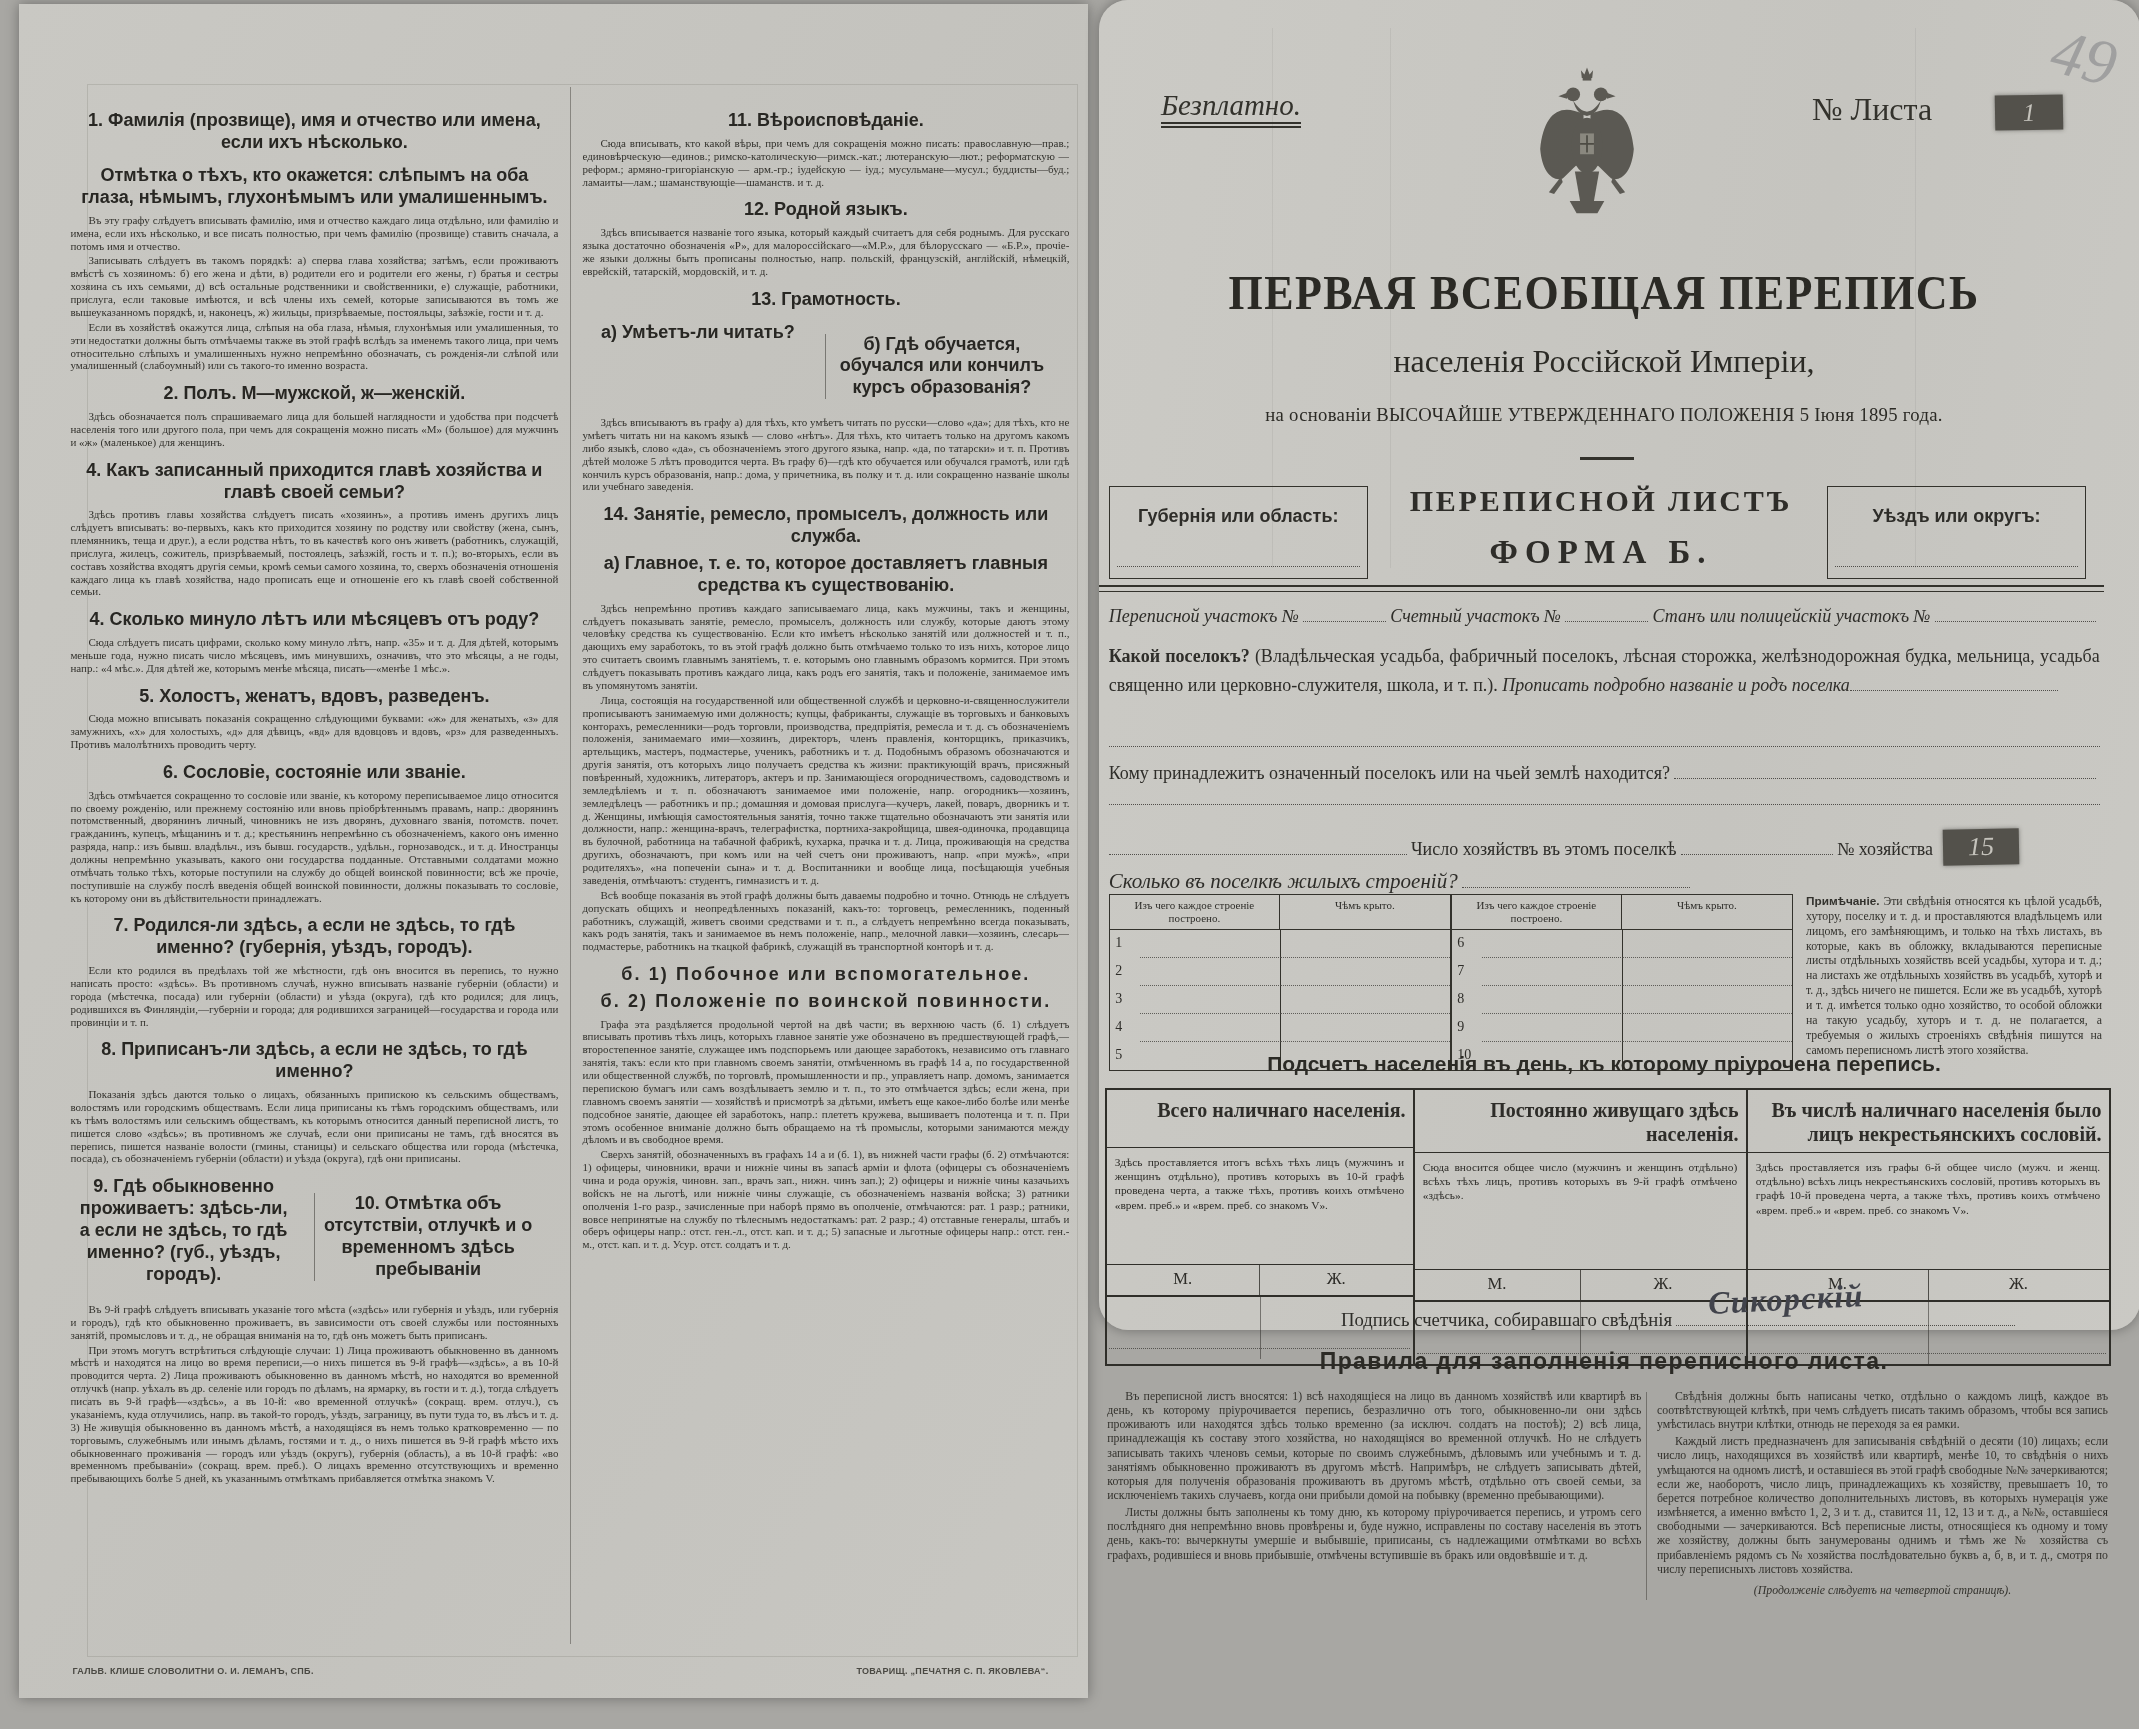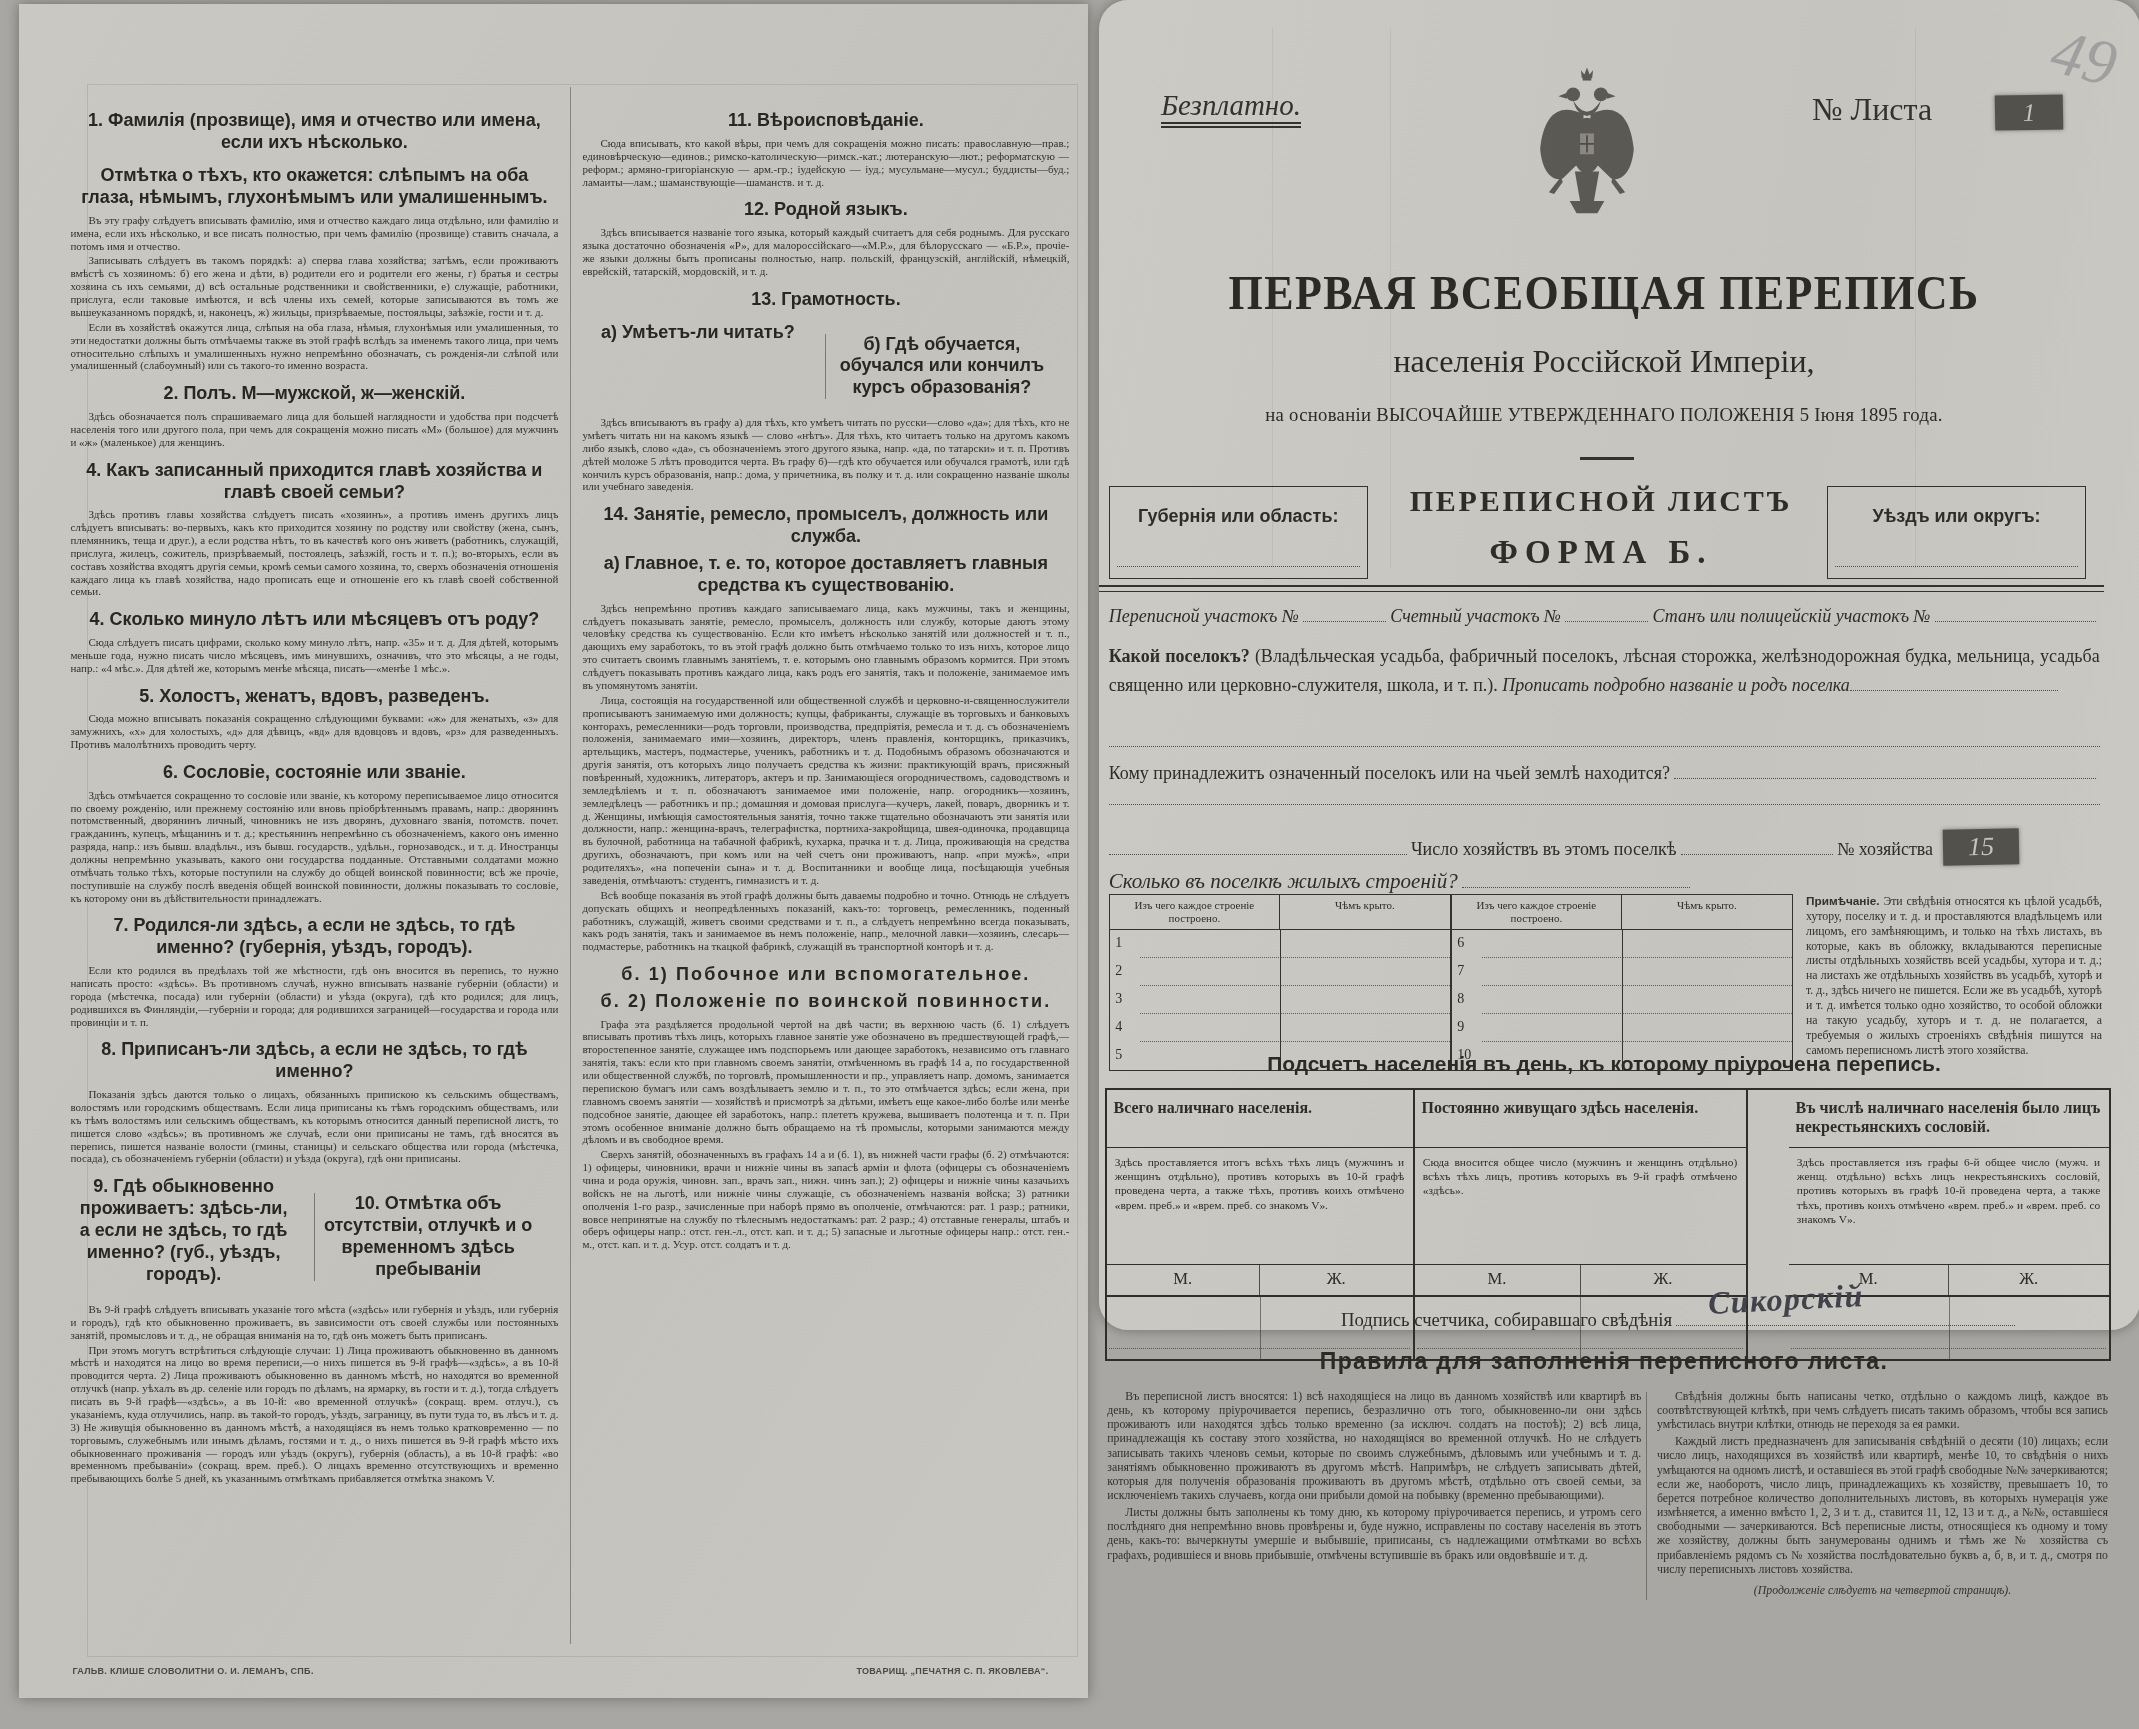--- a/index.html
+++ b/index.html
@@ -66,22 +66,22 @@
   .b-row .cr{flex:1;border-bottom:1.4px dotted rgba(50,48,44,.7);}
   .b-row:last-child .cm,.b-row:last-child .cr{border-bottom:none;}
   #bnote{position:absolute;left:707px;top:894px;width:296px;font-size:11.8px;line-height:1.26;text-align:justify;color:#33322d;}
   #bnote b{font-family:"Liberation Sans","DejaVu Sans",sans-serif;font-size:11.8px;}
   #podschet-title{position:absolute;left:0;top:1052px;width:1010px;text-align:center;
       font-family:"Liberation Sans","DejaVu Sans",sans-serif;font-weight:bold;font-size:21px;color:#2b2a25;}
   
   #ptable{position:absolute;left:5.5px;top:1088px;width:1002px;border:2.1px solid #2f2e29;display:flex;}
   .p-col{display:flex;flex-direction:column;}
   .p-col+.p-col{border-left:2.1px solid #2f2e29;}
-  #pc1{width:306px;}#pc2{width:331px;}#pc3{flex:1;padding-left:41px;}
-  .p-title{font-size:16px;font-weight:bold;text-align:left;padding:8.3px 7px 5.5px;min-height:43px;line-height:1.2;}
+  #pc1{width:306px;}#pc2{width:331px;}#pc3{flex:1;}
+  .p-title{font-size:20px;font-weight:bold;text-align:right;padding:8.3px 7px 5.5px;min-height:43px;line-height:1.2;}
   .p-desc{border-top:1.4px solid #2f2e29;padding:7px 8.3px;font-size:11.4px;line-height:1.25;text-align:justify;height:102px;}
   .p-mzh{display:flex;border-top:1.4px solid #2f2e29;border-bottom:2.1px solid #2f2e29;height:30px;font-size:16.6px;}
   .p-mzh>div{flex:1;text-align:center;padding-top:4.2px;}
   .p-mzh>div+div{border-left:0.7px solid rgba(47,46,41,.8);}
   .p-data{height:62px;position:relative;}
   .p-data .mid{position:absolute;left:50%;top:0;bottom:0;width:0.7px;background:rgba(47,46,41,.55);}
   .p-data .dline{position:absolute;left:2.8px;right:2.8px;bottom:9.7px;border-bottom:1.4px dotted rgba(50,48,44,.7);}
   #sig-line{position:absolute;left:242px;top:1306px;width:678px;display:flex;align-items:baseline;font-size:18.7px;}
   #sig-value{position:absolute;left:609px;top:1281px;font-size:32px;font-style:italic;color:#41434b;
              transform:rotate(-3deg);letter-spacing:1.4px;font-weight:bold;}

